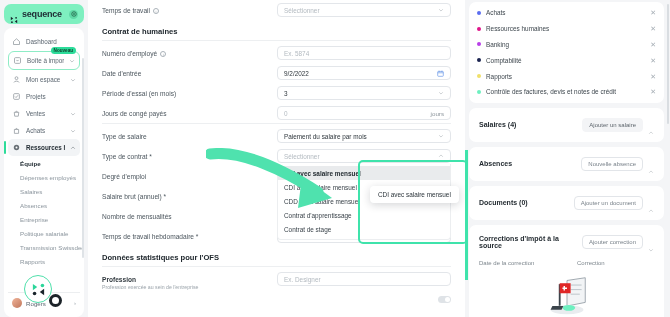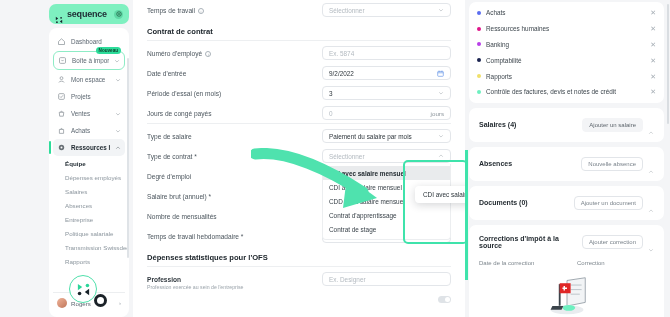--- a/index.html
+++ b/index.html
@@ -12,21 +12,20 @@
   .app { display: flex; width: 670px; height: 317px; }
 
   
   .sidebar {
     width: 88px; height: 317px;
     background: #f4f5f7;
     display: flex; flex-direction: column;
     padding: 4px 4px 0 4px;
     position: relative;
     flex: 0 0 88px;
-    margin-left: 45px;
   }
   .logo-bar {
     background: #7ef0c0;
     border-radius: 7px;
     height: 20px;
     display: flex; align-items: center;
     padding: 0 6px;
     gap: 4px;
     margin-bottom: 4px;
   }
@@ -459,21 +458,21 @@
           <span>Sélectionner</span>
           <span class="caret">
             <svg viewBox="0 0 8 8" width="6" height="6">
                 <path d="M1.6 3 L4 5.4 L6.4 3" fill="none" stroke="#8a939a" stroke-width="1"></path>
               </svg>
           </span>
         </div>
       </div>
     </div>
 
-    <div class="section-title">Contrat de contrat</div>
+    <div class="section-title">Contrat de humaines</div>
     <div class="divider"></div>
 
     <div class="row">
       <div class="label">
         <span>Numéro d'employé</span>
         <i class="info-i">i</i>
       </div>
       <div class="ctrl">
         <div class="field ph">
           <span>Ex. 5874</span>
@@ -581,21 +580,21 @@
           <span>Sélectionner</span>
           <span class="caret">
             <svg viewBox="0 0 8 8" width="6" height="6">
                 <path d="M1.6 3 L4 5.4 L6.4 3" fill="none" stroke="#8a939a" stroke-width="1"></path>
               </svg>
           </span>
         </div>
       </div>
     </div>
 
-    <div class="section-title">Dépenses statistiques pour l'OFS</div>
+    <div class="section-title">Données statistiques pour l'OFS</div>
     <div class="divider"></div>
 
     <div class="row">
       <div class="label">
         <span class="label-block">
           <span class="main-lbl">Profession</span>
           <span class="sub">Profession exercée au sein de l'entreprise</span>
         </span>
       </div>
       <div class="ctrl">

